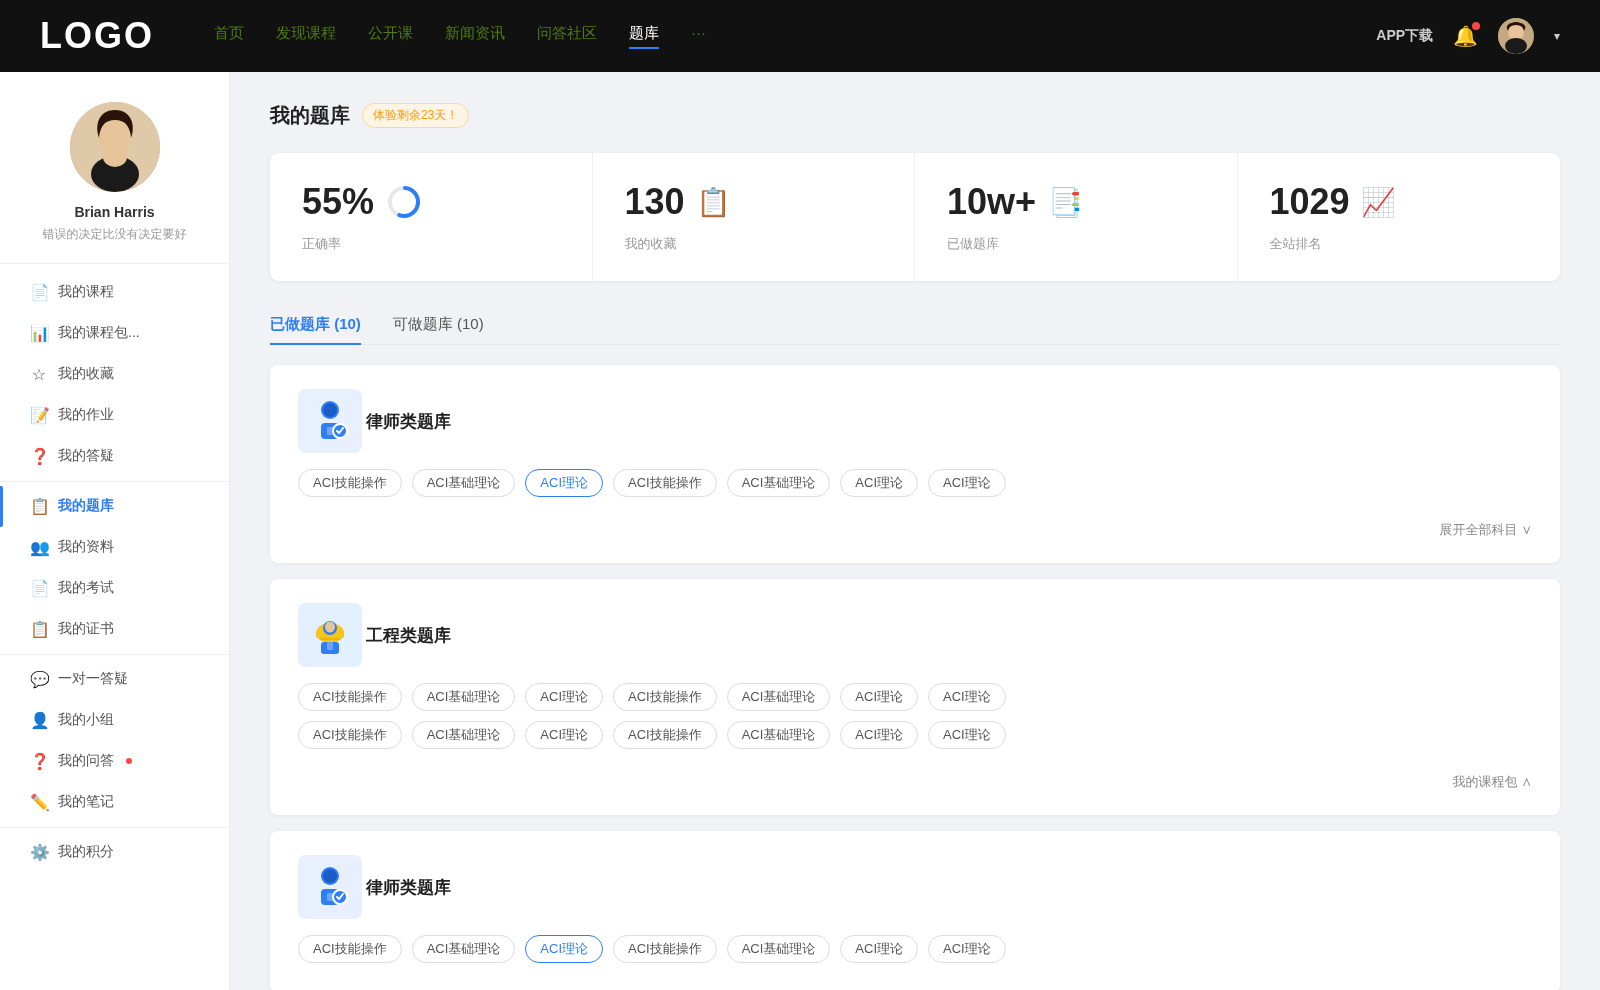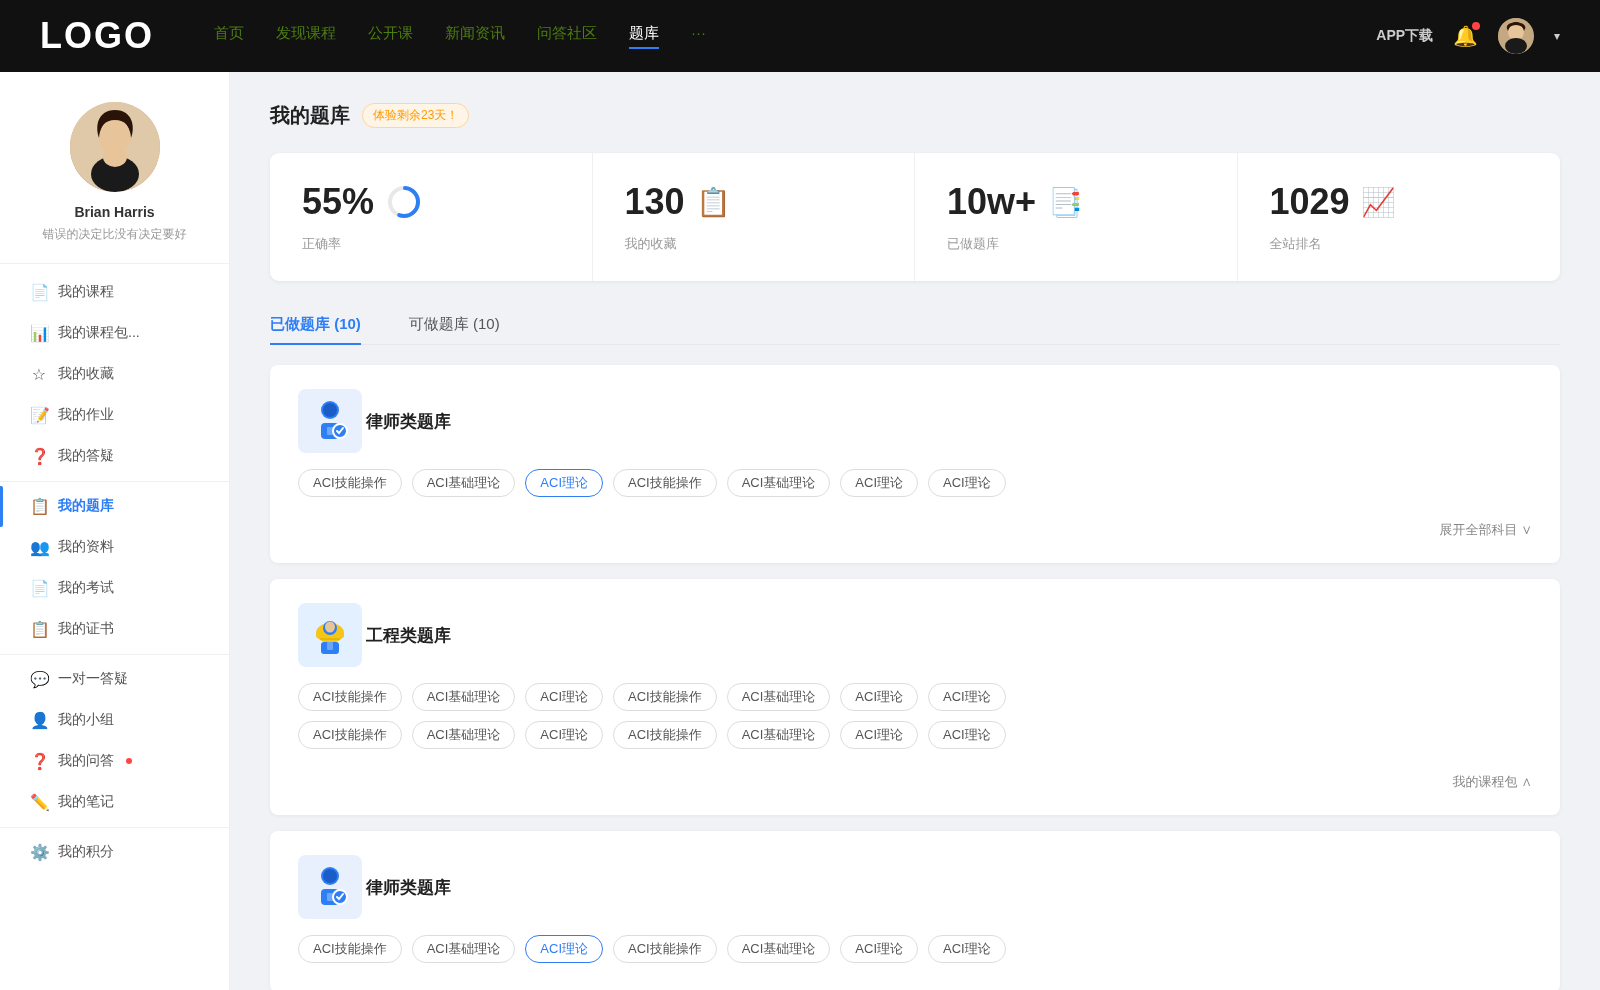--- a/index.html
+++ b/index.html
@@ -247,21 +247,21 @@
     .donut-chart {
       position: relative;
       width: 36px;
       height: 36px;
     }
     .donut-chart svg { width: 36px; height: 36px; }
 
     
     .tabs-row {
       display: flex;
-      gap: 16px;
+      gap: 0;
       margin-bottom: 20px;
       border-bottom: 1px solid #e8e8e8;
     }
     .tab-item {
       padding: 10px 0;
       margin-right: 32px;
       font-size: 15px;
       cursor: pointer;
       color: #555;
       position: relative;

